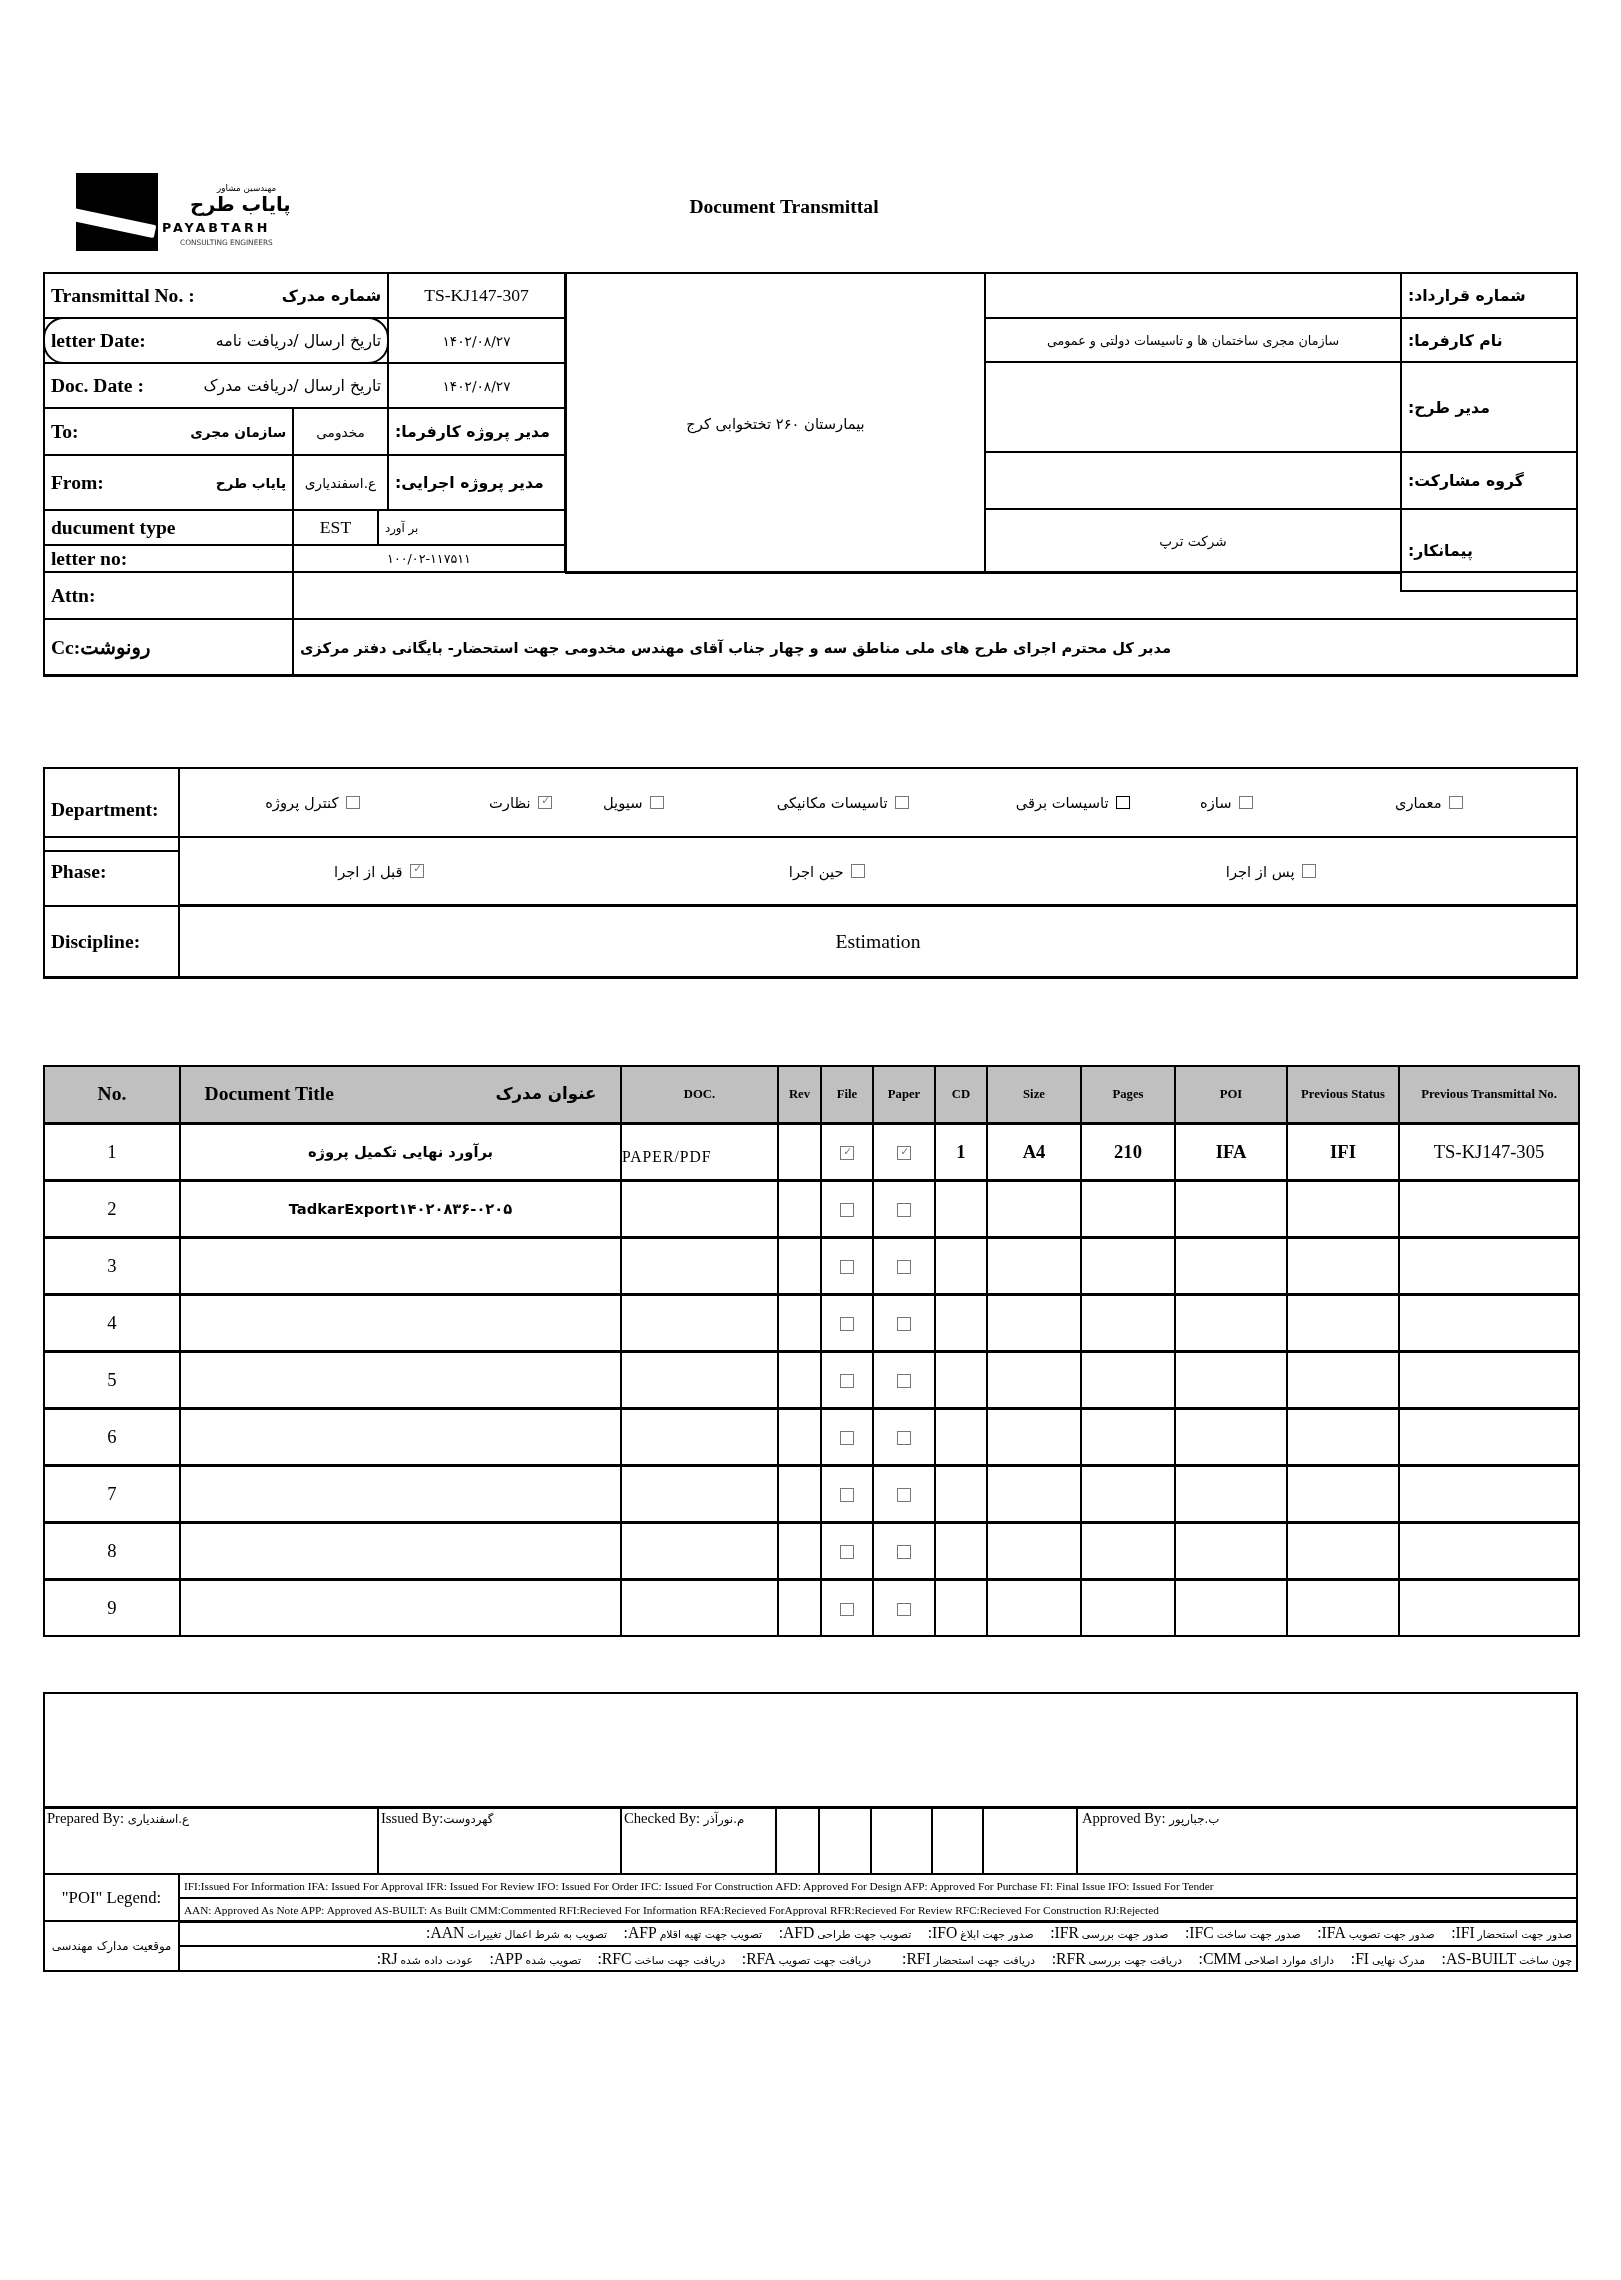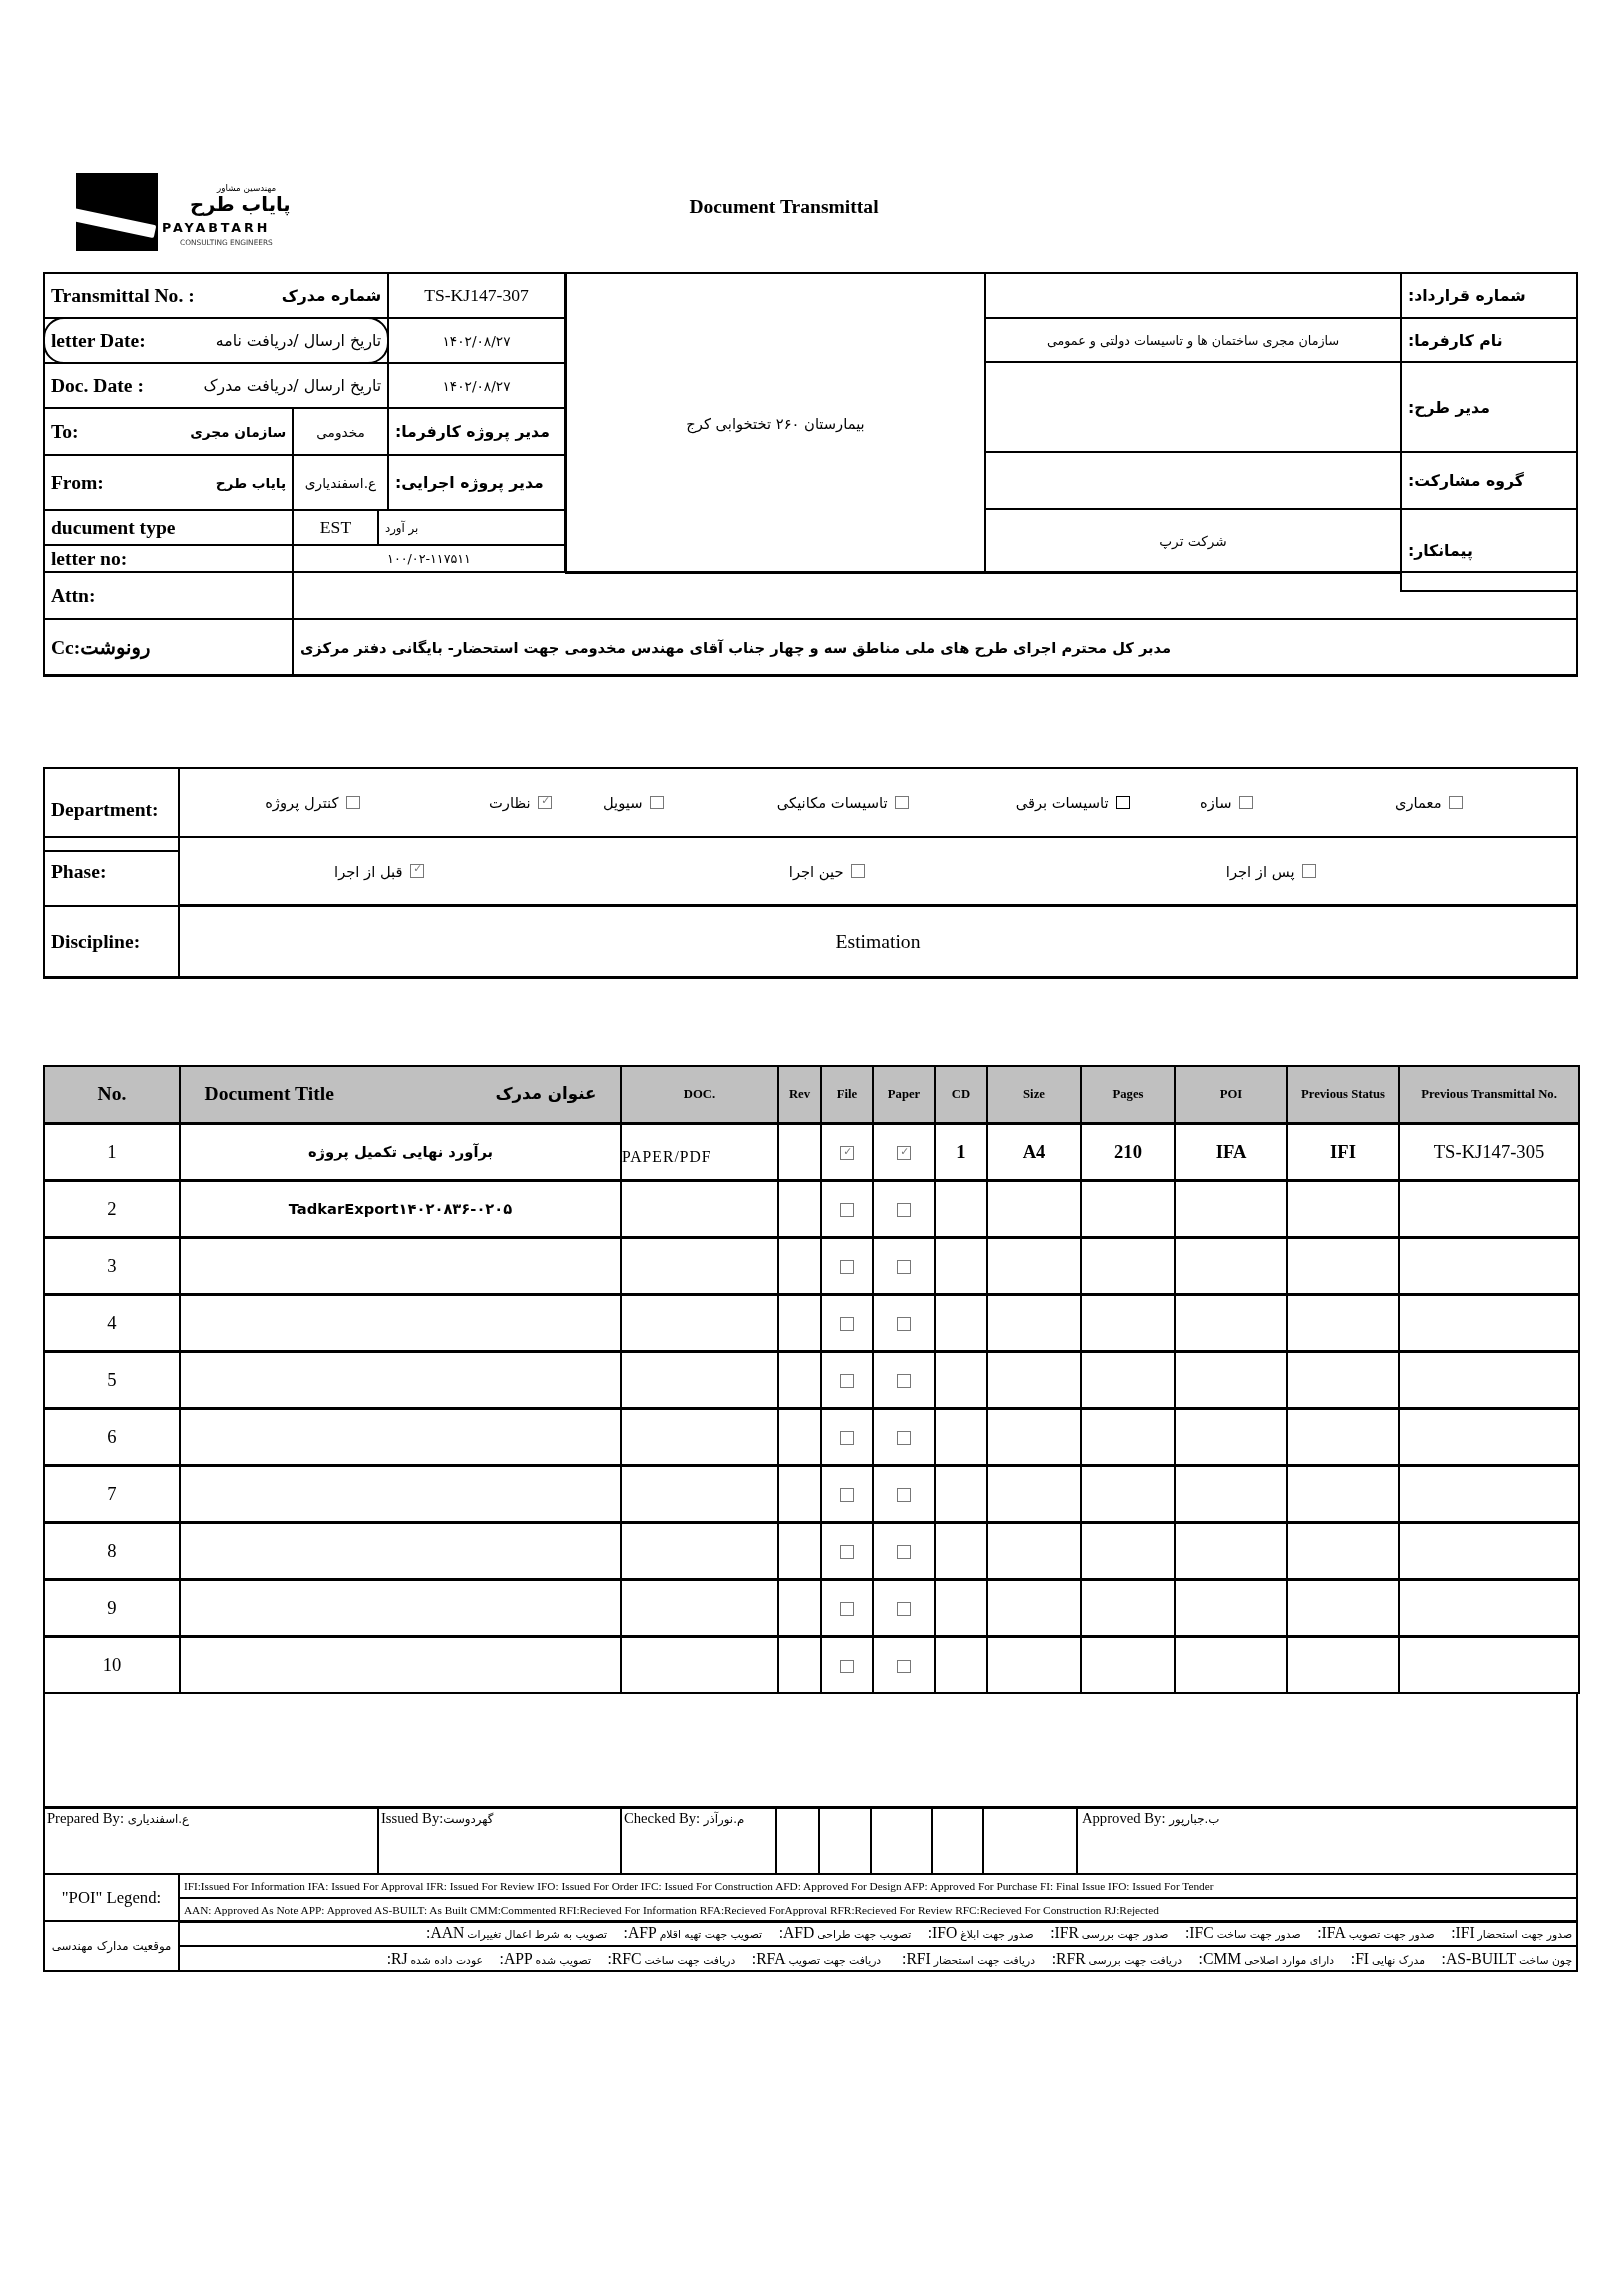--- a/index.html
+++ b/index.html
@@ -337,34 +337,20 @@
         <td></td>
         <td><span class="cb"></span></td>
         <td><span class="cb"></span></td>
         <td class="bold"></td>
         <td class="bold"></td>
         <td class="bold"></td>
         <td class="bold"></td>
         <td class="bold"></td>
         <td></td>
       </tr>
-      <tr>
-        <td>10</td>
-        <td style="font-family: &quot;DejaVu Sans&quot;, sans-serif; font-size: 14.7px; font-weight: bold;"></td>
-        <td style="text-align: left; vertical-align: top; padding-top: 11.8px; font-size: 15.7px; letter-spacing: 1px;"></td>
-        <td></td>
-        <td><span class="cb"></span></td>
-        <td><span class="cb"></span></td>
-        <td class="bold"></td>
-        <td class="bold"></td>
-        <td class="bold"></td>
-        <td class="bold"></td>
-        <td class="bold"></td>
-        <td></td>
-      </tr>
     </tbody>
 </table>
 
 <div class="cell b3" style="left:43px;top:1692px;width:1535px;height:117px;"></div>
 
 <div class="cell b3" style="left:43px;top:1806px;width:1535px;height:69px;"></div>
 <div class="abs" style="left:43px;top:1806px;width:336px;height:69px;border-right:2px solid #000;padding:3.9px;font-size:14.7px;"><span>Prepared By:</span> <span class="fa" style="font-size:11.8px;">ع.اسفندیاری</span></div>
 <div class="abs" style="left:377px;top:1806px;width:245px;height:69px;border-right:2px solid #000;padding:3.9px;font-size:14.7px;"><span>Issued By:</span><span class="fa" style="font-size:11.8px;">گهردوست</span></div>
 <div class="abs" style="left:620px;top:1806px;width:157px;height:69px;border-right:2px solid #000;padding:3.9px;font-size:14.7px;"><span>Checked By:</span> <span class="fa" style="font-size:11.8px;">م.نورآذر</span></div>
 <div class="abs" style="left:775px;top:1806px;width:45px;height:69px;border-right:2px solid #000;"></div>
@@ -387,19 +373,19 @@
     <span style="margin-left: 13.7px;"><span>صدور جهت ابلاغ</span><span class="code">IFO:</span></span>
     <span style="margin-left: 13.7px;"><span>تصویب جهت طراحی</span><span class="code">AFD:</span></span>
     <span style="margin-left: 13.7px;"><span>تصویب جهت تهیه اقلام</span><span class="code">AFP:</span></span>
     <span style="margin-left: 13.7px;"><span>تصویب به شرط اعمال تغییرات</span><span class="code">AAN:</span></span>
   </div>
 <div class="legend-row legend-fa" id="status-line-2" style="left:178px;top:1945px;width:1400px;height:27.4px;">
     <span style="margin-left: 13.7px;"><span>چون ساخت</span><span class="code">AS-BUILT:</span></span>
     <span style="margin-left: 13.7px;"><span>مدرک نهایی</span><span class="code">FI:</span></span>
     <span style="margin-left: 13.7px;"><span>دارای موارد اصلاحی</span><span class="code">CMM:</span></span>
     <span style="margin-left: 13.7px;"><span>دریافت جهت بررسی</span><span class="code">RFR:</span></span>
-    <span style="margin-left: 18px;"><span>دریافت جهت استحضار</span><span class="code">RFI:</span></span>
+    <span style="margin-left: 28px;"><span>دریافت جهت استحضار</span><span class="code">RFI:</span></span>
     <span style="margin-left: 13.7px;"><span>دریافت جهت تصویب</span><span class="code">RFA:</span></span>
     <span style="margin-left: 13.7px;"><span>دریافت جهت ساخت</span><span class="code">RFC:</span></span>
     <span style="margin-left: 13.7px;"><span>تصویب شده</span><span class="code">APP:</span></span>
     <span style="margin-left: 13.7px;"><span>عودت داده شده</span><span class="code">RJ:</span></span>
   </div>
 
 
 </body></html>

